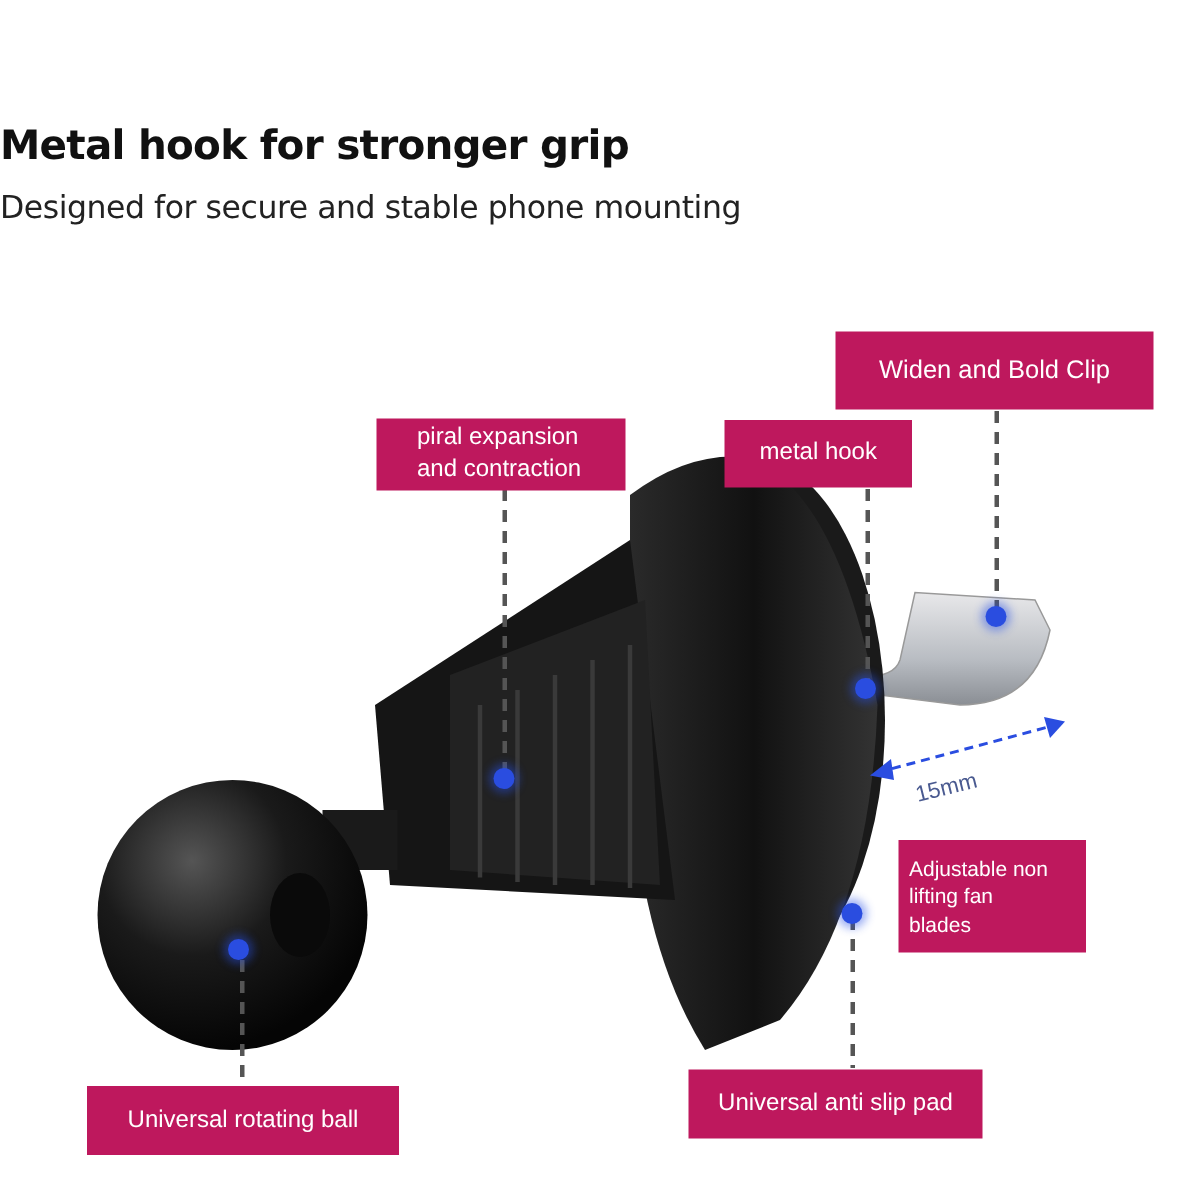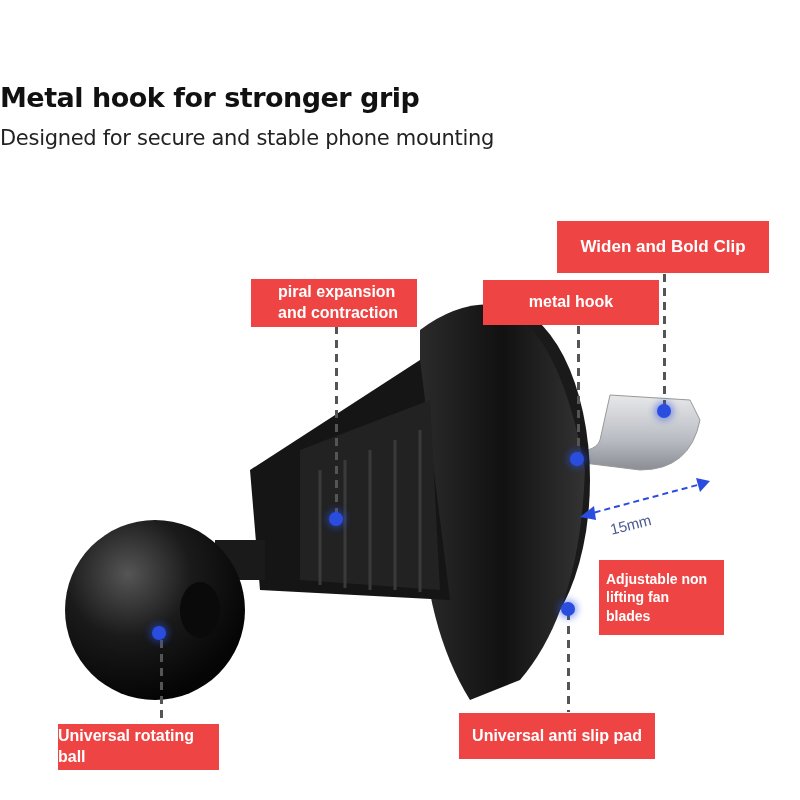--- a/index.html
+++ b/index.html
@@ -1,19 +1,19 @@
 <!DOCTYPE html>
 <html><head>
 <meta charset="utf-8">
 <style>
   html,body{margin:0;padding:0;}
   body{width:800px;height:800px;background:#fff;position:relative;overflow:hidden;font-family:"Liberation Sans",sans-serif;}
   .title{position:absolute;left:0;width:660px;top:82px;font-family:"DejaVu Sans",sans-serif;font-weight:bold;font-size:27px;color:#111;letter-spacing:-0.5px;}
   .subtitle{position:absolute;left:0;width:660px;top:126px;text-align:left;font-family:"DejaVu Sans",sans-serif;font-size:21px;color:#222;letter-spacing:-0.3px;}
-  .label{position:absolute;background:#ef4444;color:#fff;font-weight:bold;font-size:16px;box-sizing:border-box;display:flex;align-items:center;line-height:1.3;}
+  .label{position:absolute;background:#be185d;color:#fff;font-weight:normal;font-size:16px;box-sizing:border-box;display:flex;align-items:center;line-height:1.3;}
   .dash{position:absolute;width:3px;background:repeating-linear-gradient(to bottom,#555 0,#555 8px,transparent 8px,transparent 14px);}
   .dot{position:absolute;width:14px;height:14px;border-radius:50%;background:#2a4de0;box-shadow:0 0 6px 3px rgba(40,80,230,.45);}
   svg{position:absolute;left:0;top:0;}
 </style>
 </head>
 <body>
 
 <div class="title">Metal hook for stronger grip</div>
 <div class="subtitle">Designed for secure and stable phone mounting</div>
 
@@ -71,29 +71,29 @@
 <div class="dot" style="left:329px;top:512px;"></div>
 <div class="dot" style="left:570px;top:452px;"></div>
 <div class="dot" style="left:657px;top:404px;"></div>
 <div class="dot" style="left:152px;top:626px;"></div>
 <div class="dot" style="left:561px;top:602px;"></div>
 
 <div class="label" style="left:251px;top:279px;width:166px;height:48px;padding-left:27px;flex-direction:column;align-items:flex-start;justify-content:center;">
   <span>piral expansion</span>
   <span>and contraction</span>
 </div>
-<div class="label" style="left:483px;top:280px;width:176px;height:45px;justify-content:center;">
+<div class="label" style="left:483px;top:280px;width:125px;height:45px;justify-content:center;">
   <span>metal hook</span>
 </div>
 <div class="label" style="left:557px;top:221px;width:212px;height:52px;justify-content:center;font-size:17px;">
   <span>Widen and Bold Clip</span>
 </div>
 <div class="label" style="left:599px;top:560px;width:125px;height:75px;padding-left:7px;flex-direction:column;align-items:flex-start;justify-content:center;font-size:14px;">
   <span>Adjustable non</span>
   <span>lifting fan</span>
   <span>blades</span>
 </div>
-<div class="label" style="left:58px;top:724px;width:161px;height:46px;justify-content:center;">
+<div class="label" style="left:58px;top:724px;width:208px;height:46px;justify-content:center;">
   <span>Universal rotating ball</span>
 </div>
 <div class="label" style="left:459px;top:713px;width:196px;height:46px;justify-content:center;">
   <span>Universal anti slip pad</span>
 </div>
 
 </body></html>

